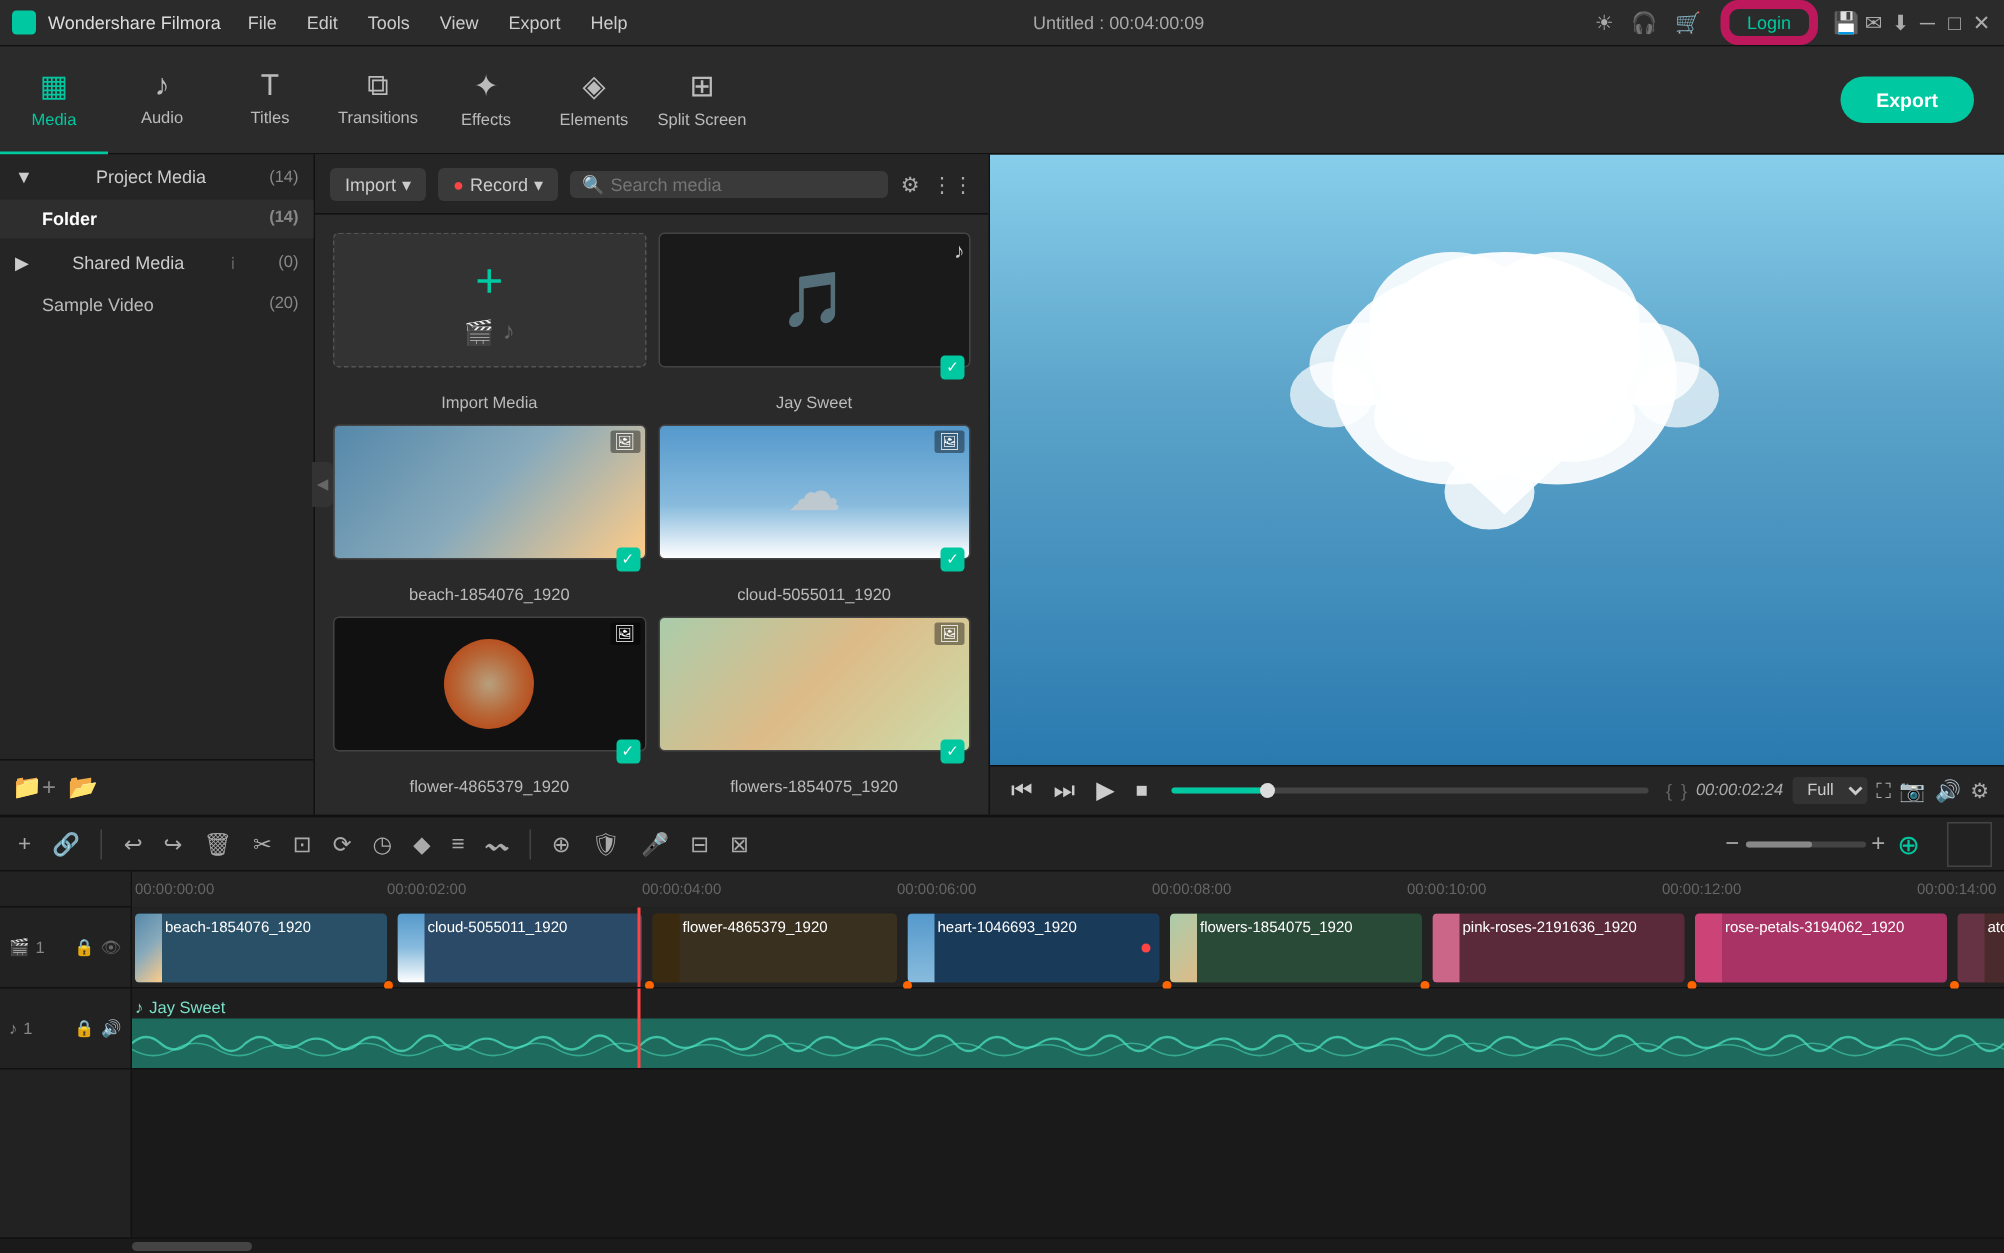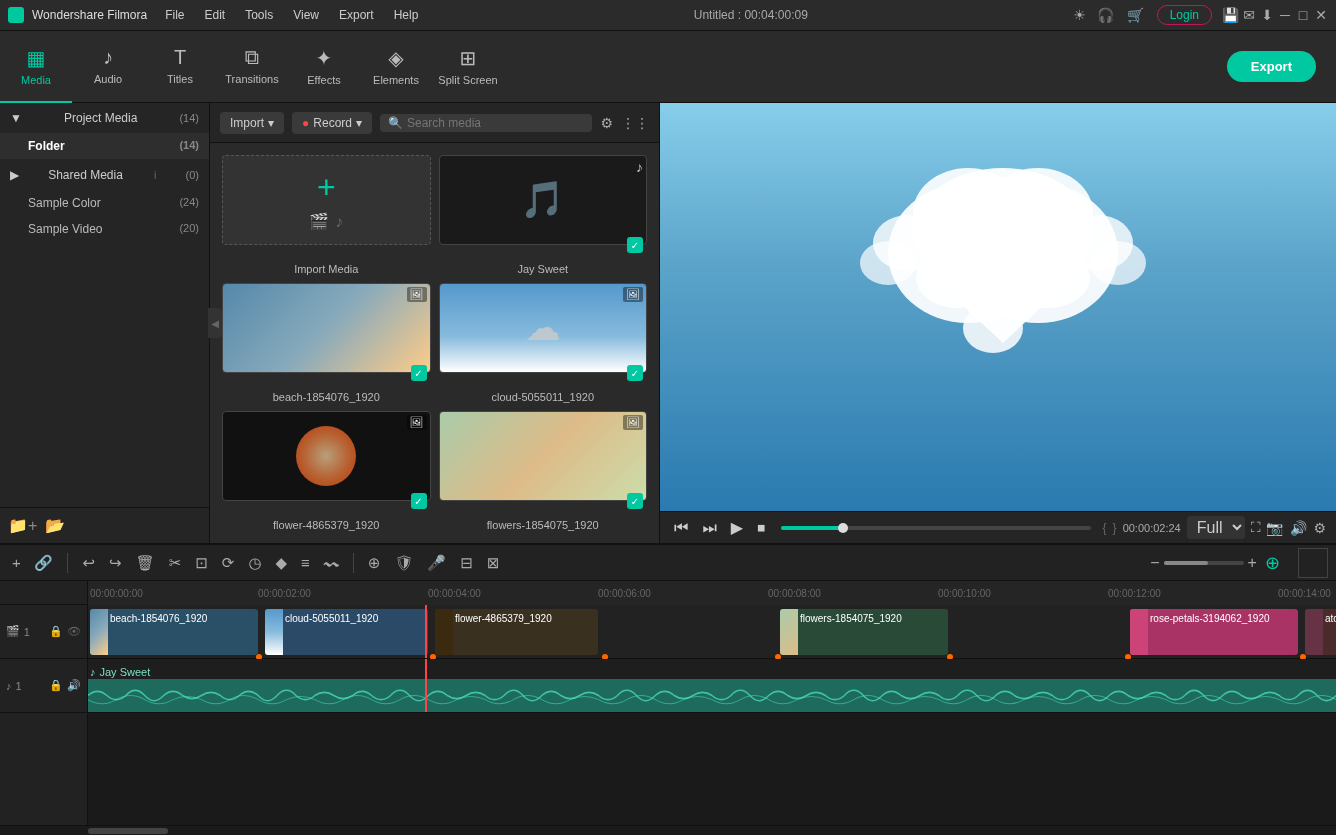--- a/index.html
+++ b/index.html
@@ -16,21 +16,21 @@
       border-bottom: 1px solid #111;
     }
     #titlebar .left { display: flex; align-items: center; gap: 8px; }
     #titlebar .left .app-logo { width: 16px; height: 16px; background: #00c8a0; border-radius: 3px; }
     #titlebar .left .app-name { color: #ddd; font-size: 12px; }
     #titlebar .menu { display: flex; gap: 0; }
     #titlebar .menu span { padding: 4px 10px; color: #ccc; cursor: pointer; font-size: 12px; }
     #titlebar .center { color: #aaa; font-size: 12px; }
     #titlebar .right { display: flex; align-items: center; gap: 12px; }
     #titlebar .right .icon-btn { cursor: pointer; color: #aaa; font-size: 14px; }
-    #titlebar .right .login-btn { background: transparent; border: 1px solid #be185d; color: #00c8a0; border-radius: 12px; padding: 2px 12px; cursor: pointer; font-size: 12px; }
+    #titlebar .right .login-btn { background: transparent; border: 6px solid #be185d; color: #00c8a0; border-radius: 12px; padding: 2px 12px; cursor: pointer; font-size: 12px; }
     #titlebar .win-controls { display: flex; gap: 4px; }
     #titlebar .win-controls span { width: 14px; height: 14px; display: inline-flex; align-items: center; justify-content: center; color: #aaa; cursor: pointer; font-size: 14px; }
 
     
     #toolbar {
       height: 72px;
       background: #2b2b2b;
       display: flex;
       align-items: center;
       border-bottom: 1px solid #111;
@@ -281,24 +281,24 @@
     .preview-progress-thumb {
       position: absolute;
       left: 20%;
       top: 50%;
       transform: translate(-50%, -50%);
       width: 10px;
       height: 10px;
       background: #ddd;
       border-radius: 50%;
     }
-    .preview-time { font-size: 11px; color: #aaa; }
+    .preview-time { font-size: 11px; color: #aaa; font-style: italic; }
     .preview-ctrl-btn { background: none; border: none; color: #ccc; cursor: pointer; font-size: 16px; padding: 2px 4px; }
     .preview-brackets { color: #666; font-size: 12px; }
-    .preview-quality { background: #333; border: none; color: #ccc; font-size: 16px; padding: 2px 6px; border-radius: 3px; cursor: pointer; }
+    .preview-quality { background: #333; border: none; color: #ccc; font-size: 11px; padding: 2px 6px; border-radius: 3px; cursor: pointer; }
     .preview-action-btn { background: none; border: none; color: #aaa; cursor: pointer; font-size: 14px; }
 
     
     #app {
       width: 1336px;
       height: 835px;
       overflow: hidden;
       display: flex;
       flex-direction: column;
       background: #1e1e1e;
@@ -546,24 +546,20 @@
       </div>
       <div class="panel-item active">
         <span>Folder</span>
         <span class="panel-badge">(14)</span>
       </div>
       <div class="panel-section-header">
         <span>▶</span>
         <span>Shared Media</span>
         <span style="font-size:11px;color:#666;margin-left:2px;">ℹ</span>
         <span class="panel-badge">(0)</span>
-      </div>
-      <div class="panel-item">
-        <span>Sample Color</span>
-        <span class="panel-badge">(24)</span>
       </div>
       <div class="panel-item">
         <span>Sample Video</span>
         <span class="panel-badge">(20)</span>
       </div>
 
       <div style="margin-top:auto;padding:8px;display:flex;gap:8px;border-top:1px solid #111;">
         <span style="font-size:16px;color:#888;cursor:pointer;">📁+</span>
         <span style="font-size:16px;color:#888;cursor:pointer;">📂</span>
       </div>
@@ -785,26 +781,35 @@
           <div class="track-clip" style="left:177px;width:163px;background:#2a4a68;">
             <div style="width:18px;height:46px;background:linear-gradient(180deg,#5599cc,#88bbdd,#fff);flex-shrink:0;"></div>
             <span class="clip-label">cloud-5055011_1920</span>
           </div>
 
           <div class="track-clip" style="left:347px;width:163px;background:#3a3020;">
             <div style="width:18px;height:46px;background:#3a2a10;flex-shrink:0;"></div>
             <span class="clip-label">flower-4865379_1920</span>
           </div>
 
+          <div class="track-clip" style="left:517px;width:168px;background:#1a3a5a;">
+            <div style="width:18px;height:46px;background:linear-gradient(180deg,#5599cc,#88bbdd);flex-shrink:0;"></div>
+            <span class="clip-label">heart-1046693_1920</span>
+            <div style="position:absolute;right:6px;top:50%;transform:translateY(-50%);width:6px;height:6px;background:#ff4444;border-radius:50%;"></div>
+          </div>
 
           <div class="track-clip" style="left:692px;width:168px;background:#2a4a38;">
             <div style="width:18px;height:46px;background:linear-gradient(135deg,#aaccaa,#ddbb88);flex-shrink:0;"></div>
             <span class="clip-label">flowers-1854075_1920</span>
           </div>
 
+          <div class="track-clip" style="left:867px;width:168px;background:#5a2a3a;">
+            <div style="width:18px;height:46px;background:#cc6688;flex-shrink:0;"></div>
+            <span class="clip-label">pink-roses-2191636_1920</span>
+          </div>
 
           <div class="track-clip" style="left:1042px;width:168px;background:#aa3366;">
             <div style="width:18px;height:46px;background:#cc4477;flex-shrink:0;"></div>
             <span class="clip-label">rose-petals-3194062_1920</span>
           </div>
 
           <div class="track-clip" style="left:1217px;width:100px;background:#4a2a2a;">
             <div style="width:18px;height:46px;background:#663344;flex-shrink:0;"></div>
             <span class="clip-label">ato...</span>
           </div>

